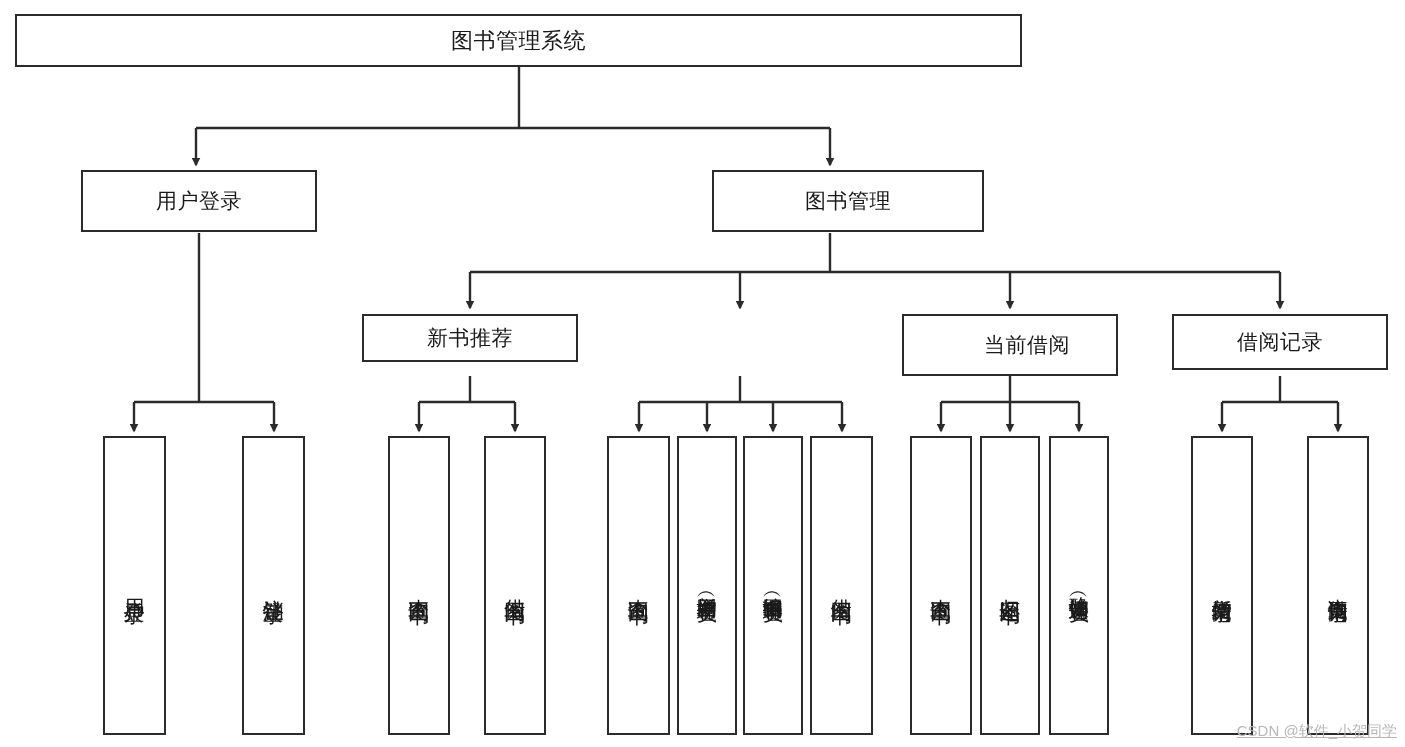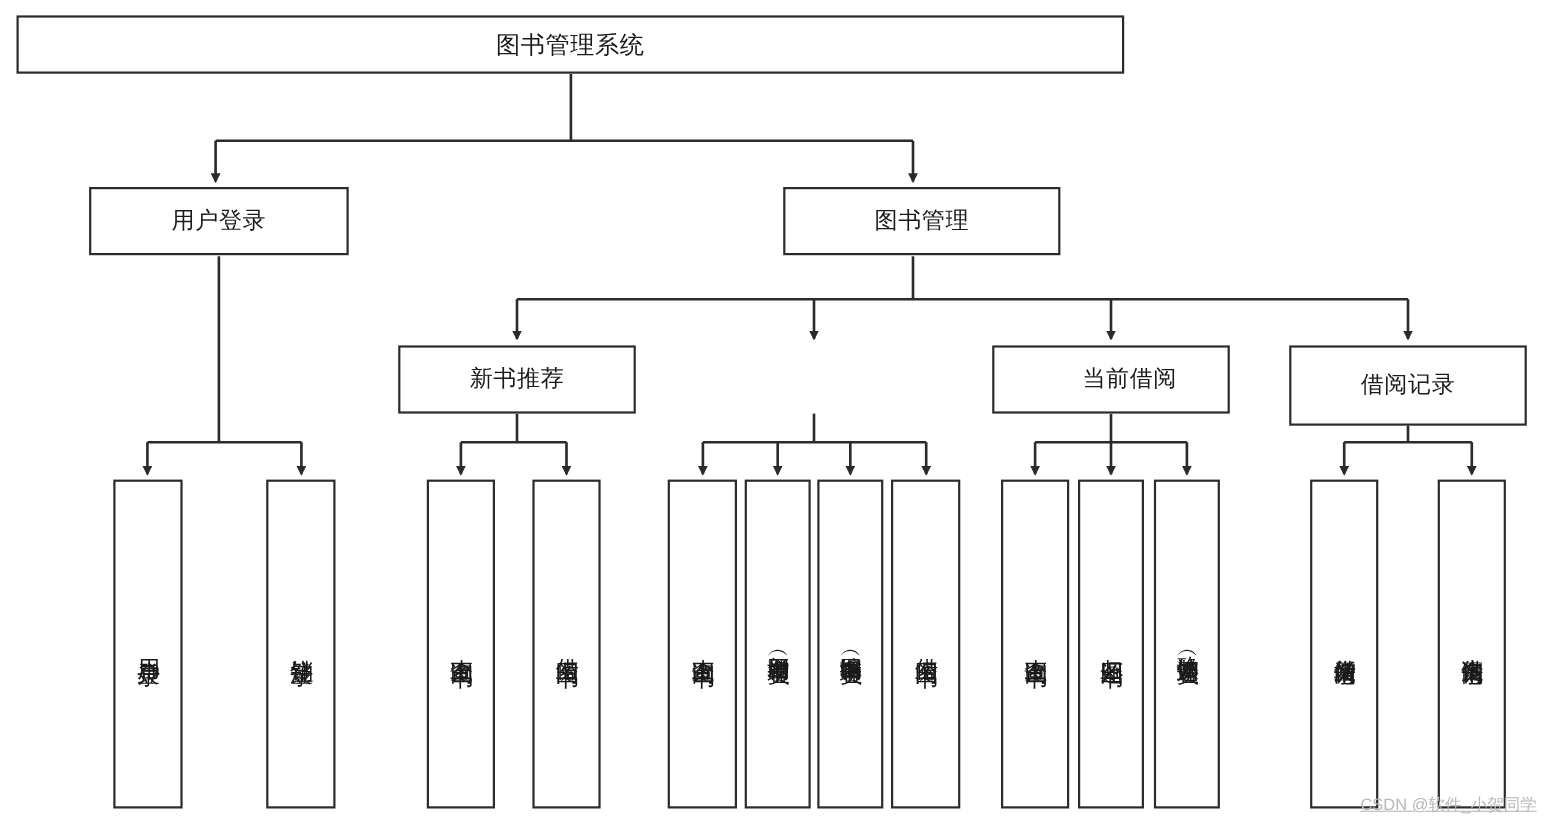--- a/index.html
+++ b/index.html
@@ -137,34 +137,34 @@
   </svg>
 
   <div class="node horiz root" style="left:15px; top:14px; width:1007px; height:53px;">
     <span class="node-label">图书管理系统</span>
   </div>
 
   <div class="node horiz" style="left:81px; top:170px; width:236px; height:62px;">
     <span class="node-label">用户登录</span>
   </div>
 
-  <div class="node horiz" style="left:712px; top:170px; width:252px; height:62px;">
+  <div class="node horiz" style="left:712px; top:170px; width:272px; height:62px;">
     <span class="node-label">图书管理</span>
   </div>
 
-  <div class="node horiz" style="left:362px; top:314px; width:216px; height:62px;">
+  <div class="node horiz" style="left:362px; top:314px; width:216px; height:48px;">
     <span class="node-label">新书推荐</span>
   </div>
 
 
   <div class="node horiz" style="left:902px; top:314px; width:216px; height:62px;padding-left:34px;">
     <span class="node-label">当前借阅</span>
   </div>
 
-  <div class="node horiz" style="left:1172px; top:314px; width:216px; height:73px;">
+  <div class="node horiz" style="left:1172px; top:314px; width:216px; height:56px;">
     <span class="node-label">借阅记录</span>
   </div>
 
   <div class="node vert" style="left:103px; top:436px; width:63px; height:299px;">
     <span class="node-label">用户登录</span>
   </div>
 
   <div class="node vert" style="left:242px; top:436px; width:63px; height:299px;">
     <span class="node-label">注销登录</span>
   </div>

